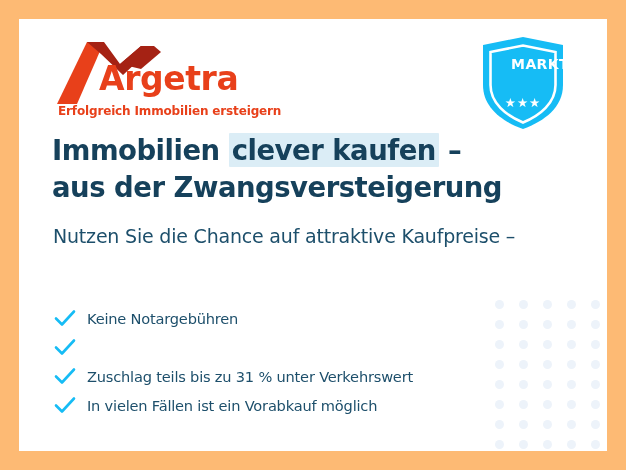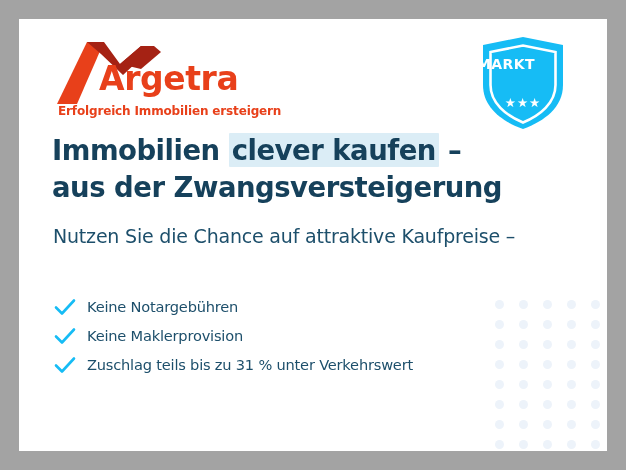--- a/index.html
+++ b/index.html
@@ -12,21 +12,21 @@
 
   body {
     font-family: "Liberation Sans", sans-serif;
     background: #CCF0FF;
   }
 
   .banner {
     position: relative;
     width: 626px;
     height: 470px;
-    background: #a3a3a3;
+    background: #fdba74;
   }
 
   .card {
     position: absolute;
     left: 19px;
     top: 19px;
     width: 588px;
     height: 432px;
     background: #FFFFFF;
     overflow: hidden;
@@ -92,21 +92,21 @@
     left: 458px;
     top: 16px;
     width: 92px;
     height: 96px;
   }
   .badge-text {
     position: absolute;
     left: 0;
     top: 22px;
     width: 92px;
-    text-align: left;
+    text-align: right;
     color: #FFFFFF;
     font-family: "DejaVu Sans", sans-serif;
     font-weight: bold;
     line-height: 1.02;
     letter-spacing: 0.4px;
     pointer-events: none;
   }
   .badge-line1 { font-size: 14px; }
   .badge-line2 { font-size: 13.5px; }
   .badge-stars {
@@ -157,21 +157,21 @@
   
   .benefits {
     position: absolute;
     left: 34px;
     top: 279px;
     width: 450px;
     list-style: none;
   }
   .benefit {
     display: flex;
-    align-items: flex-start;
+    align-items: flex-end;
     height: 29px;
   }
   .check-icon {
     flex: 0 0 auto;
     width: 24px;
     height: 18px;
     margin-right: 10px;
     display: block;
   }
   .benefit-label {
@@ -266,24 +266,29 @@
       <li class="benefit">
         <svg class="check-icon" viewBox="0 0 24 18">
           <path d="M3 9.5 L9 15.5 L21 2.5" fill="none" stroke="#16BCF5" stroke-width="2.6" stroke-linecap="round" stroke-linejoin="round"></path>
         </svg>
         <span class="benefit-label">Keine Notargebühren</span>
       </li>
       <li class="benefit">
         <svg class="check-icon" viewBox="0 0 24 18">
           <path d="M3 9.5 L9 15.5 L21 2.5" fill="none" stroke="#16BCF5" stroke-width="2.6" stroke-linecap="round" stroke-linejoin="round"></path>
         </svg>
-        <span class="benefit-label">Keine Maklerprovision</span>
       </li>
       <li class="benefit">
         <svg class="check-icon" viewBox="0 0 24 18">
           <path d="M3 9.5 L9 15.5 L21 2.5" fill="none" stroke="#16BCF5" stroke-width="2.6" stroke-linecap="round" stroke-linejoin="round"></path>
         </svg>
         <span class="benefit-label">Zuschlag teils bis zu 31 % unter Verkehrswert</span>
+      </li>
+      <li class="benefit">
+        <svg class="check-icon" viewBox="0 0 24 18">
+          <path d="M3 9.5 L9 15.5 L21 2.5" fill="none" stroke="#16BCF5" stroke-width="2.6" stroke-linecap="round" stroke-linejoin="round"></path>
+        </svg>
+        <span class="benefit-label">In vielen Fällen ist ein Vorabkauf möglich</span>
       </li>
     </ul>
 
   </div>
 </div>
 
 </body></html>

